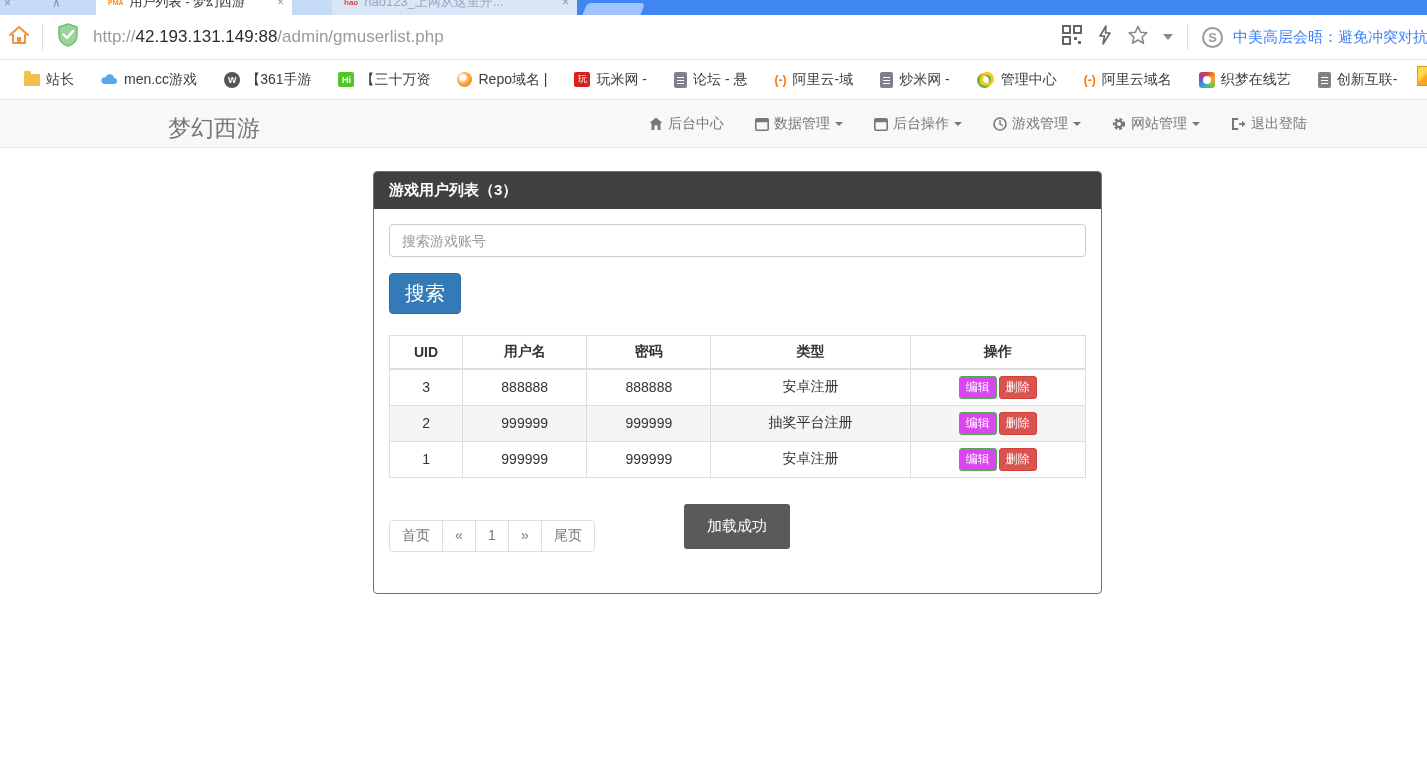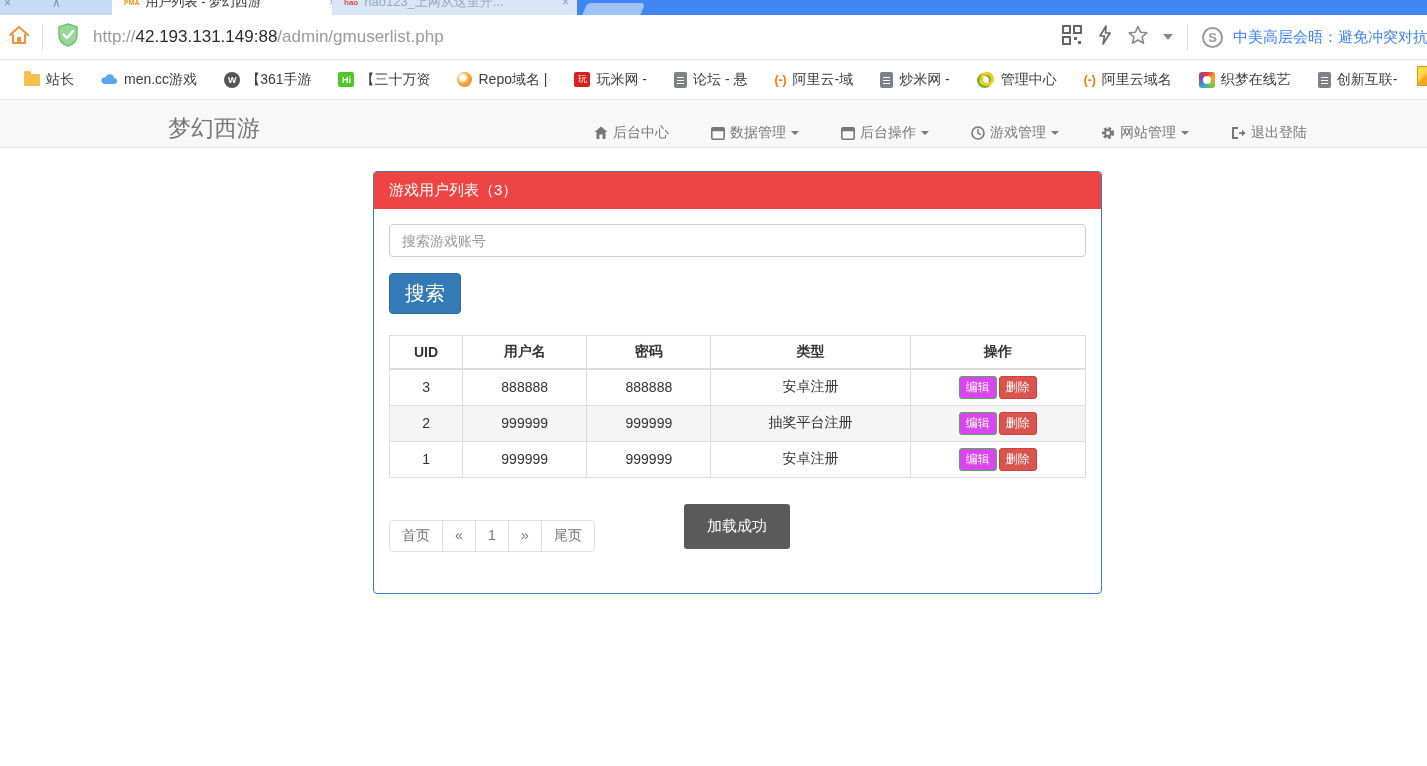--- a/index.html
+++ b/index.html
@@ -6,21 +6,21 @@
   html,body { width:1427px; height:766px; overflow:hidden; background:#fff;
     font-family:"Liberation Sans","DejaVu Sans",sans-serif; }
 
   
   .tabstrip { position:relative; height:15px; background:#c6dcf6; overflow:hidden; }
   .tabstrip-blue { position:absolute; left:558px; top:0; right:0; bottom:0; background:#3f86f3; }
   .newtab-shape { position:absolute; left:584px; top:3px; width:58px; height:16px;
     background:#9dc3f8; border-radius:4px; transform:skewX(-22deg); }
   .tab { position:absolute; top:0; height:15px; overflow:hidden; }
   .tab-inner { position:relative; top:-7px; display:flex; align-items:center; font-size:13px; }
-  .tab.active { left:112px; width:232px; background:#fff; }
+  .tab.active { left:96px; width:196px; background:#fff; }
   .tab.active::before { content:""; position:absolute; left:-5px; top:0; width:12px; height:15px;
     background:#fff; transform:skewX(20deg); }
   .tab.other { left:332px; width:245px; background:#d9e6f8; }
   .tab.other::before { content:""; position:absolute; left:-5px; top:0; width:12px; height:15px;
     background:#d9e6f8; transform:skewX(20deg); }
   .tab-close { font-size:12px; color:#8b98a8; margin-left:auto; margin-right:8px; }
   .strip-x { position:absolute; top:-4px; color:#7f92ab; font-size:12px; }
   .favicon { display:inline-flex; align-items:center; justify-content:center; margin:0 6px 0 12px; }
   .fav-pma { font-size:7px; font-weight:bold; color:#f5931e; letter-spacing:0; }
   .fav-hao { font-size:8px; font-weight:bold; color:#e04a3f; }
@@ -73,31 +73,31 @@
   .bi-zm { width:16px; height:16px; border-radius:3px;
     background:conic-gradient(#e23a3a, #f5a623, #7bc043, #2aa6d8, #8e44ad, #e23a3a);
     position:relative; }
   .bi-zm::after { content:""; position:absolute; inset:4px; background:#fff; border-radius:50%; }
   .bm-clip { position:absolute; right:-4px; top:66px; width:14px; height:20px;
     background:linear-gradient(135deg,#ffd84d 40%,#f5a623 60%); border:1px solid #d99b1e; }
 
   
   .navbar { position:relative; height:48px; background:#f8f8f8; border-bottom:1px solid #e7e7e7; }
   .brand { position:absolute; left:168px; top:13px; font-size:23px; color:#777; }
-  .navmenu { position:absolute; right:120px; top:9px; height:48px; display:flex; align-items:center;gap:11px; }
+  .navmenu { position:absolute; right:120px; top:0; height:48px; display:flex; align-items:center; }
   .navitem { display:flex; align-items:center; color:#777; font-size:14px; margin-left:31px; cursor:pointer; }
   .navitem svg { margin-right:5px; }
   .ncaret { width:0; height:0; border-left:4px solid transparent; border-right:4px solid transparent;
     border-top:4px solid #777; margin-left:5px; }
 
   
   .content { position:relative; height:618px; background:#fff; }
   .panel { position:absolute; left:373px; top:23px; width:729px; background:#fff;
     border:1px solid #3a7ebf; border-radius:4px; }
-  .panel-heading { background:#ef4444; color:#fff; font-size:15px; font-weight:normal;
+  .panel-heading { background:#404040; color:#fff; font-size:15px; font-weight:bold;
     padding:9px 15px; border-radius:3px 3px 0 0; }
   .panel-body { padding:15px; }
   .search-input { display:block; width:100%; height:33px; padding:6px 12px; font-size:14px;
     color:#555; border:1px solid #ccc; border-radius:4px; outline:none; }
   .search-input::placeholder { color:#999; }
   .btn-search { margin-top:16px; display:inline-block; background:#337ab7; border:1px solid #2e6da4;
     color:#fff; font-size:20px; padding:6px 15px; border-radius:4px; cursor:pointer; }
 
   table.userlist { margin-top:21px; width:100%; border-collapse:collapse; table-layout:fixed;
     font-size:14px; color:#333; }

